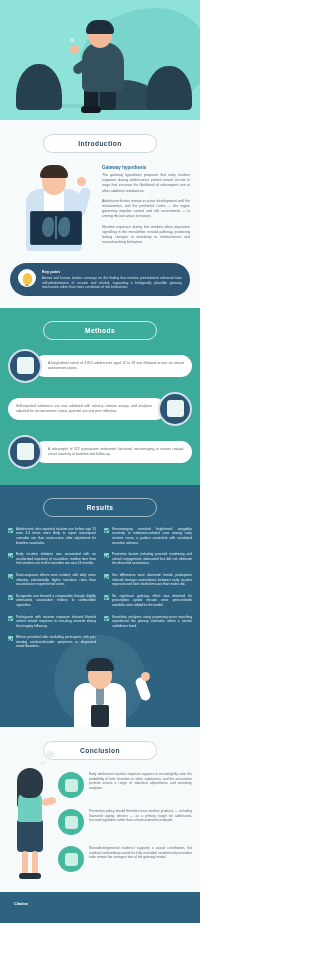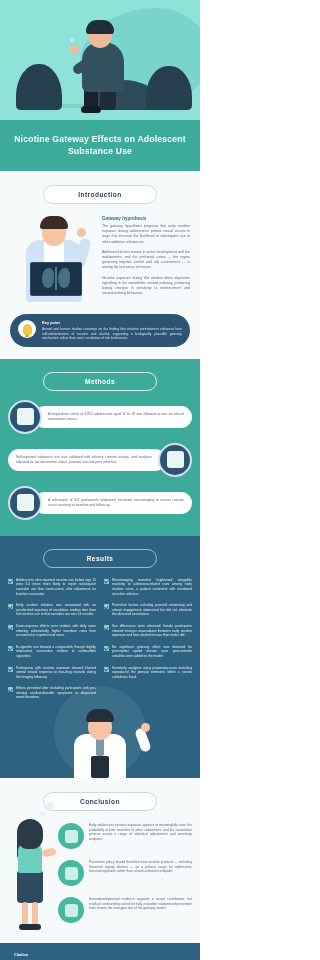--- a/index.html
+++ b/index.html
@@ -149,23 +149,20 @@
     <div class="fig-leg2"></div>
     <div class="fig-shoe"></div>
     <div class="fig-body"></div>
     <div class="fig-arm"></div>
     <div class="fig-head"></div>
     <div class="fig-hair"></div>
     <div class="fig-hand"></div>
     <div class="fig-smoke"></div>
   </div>
 
-  <div class="titlebar">
-    <h1>Nicotine Gateway Effects on Adolescent Substance Use</h1>
-  </div>
 
   <div class="intro">
     <div class="pill light">Introduction</div>
 
     <div class="intro-body">
       <div class="intro-art">
         <div class="doc-coat"></div>
         <div class="doc-shirt"></div>
         <div class="doc-arm"></div>
         <div class="doc-hand"></div>

